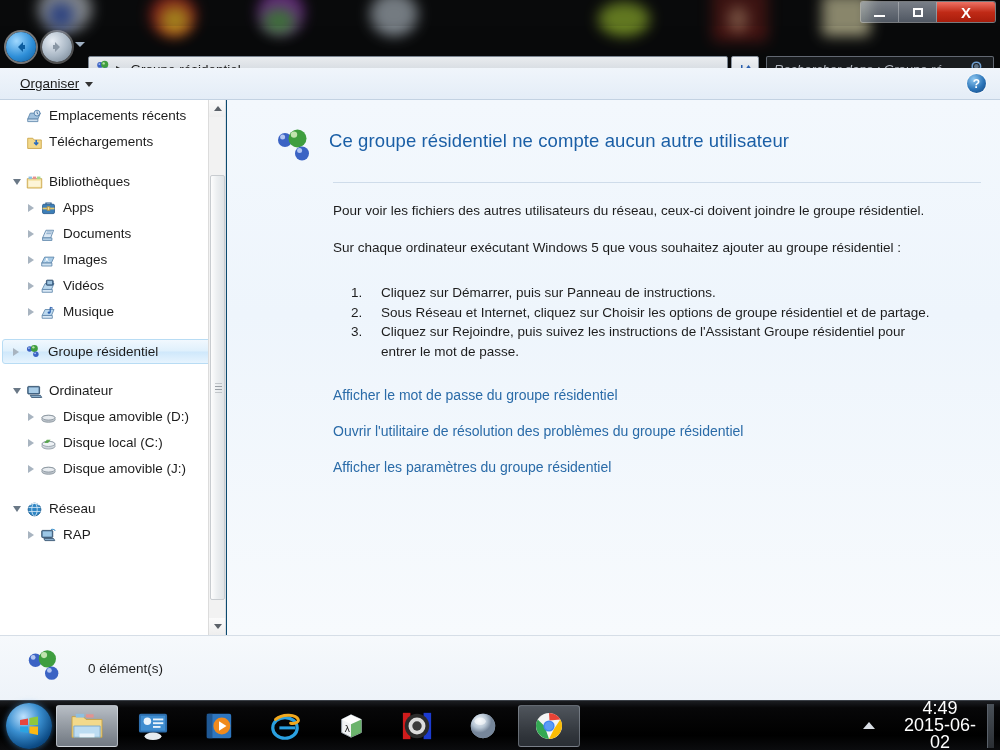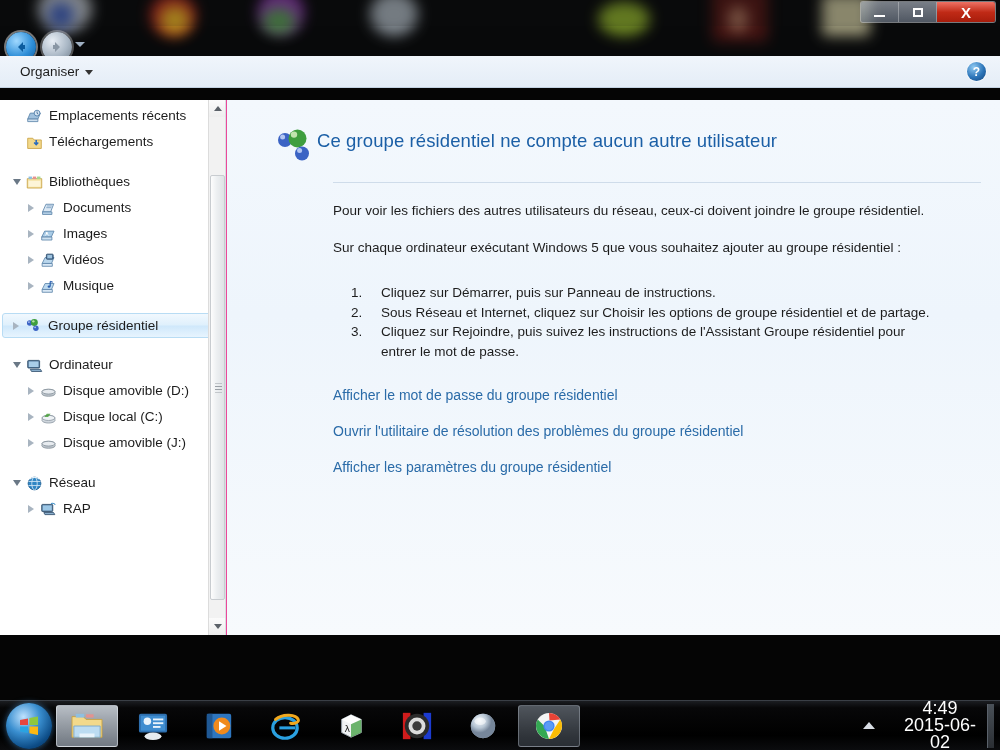--- a/index.html
+++ b/index.html
@@ -113,24 +113,24 @@
     flex: 1; border: none; outline: none; background: transparent;
     font-family: "Liberation Sans", sans-serif;
     font-size: 13px; font-style: italic; color: #b9bec6;
     padding-left: 7px;
   }
   .searchbox input::placeholder { color: #b3b8c0; font-style: italic; opacity: 1; }
   .search-icon { margin-right: 7px; }
 
   
   .toolbar {
-    position: absolute; left: 0; top: 56px; width: 1000px; height: 32px;
+    position: absolute; left: 0; top: 68px; width: 1000px; height: 32px;
     background: linear-gradient(to bottom, #f0f5fb 0%, #e4edf7 100%);
     border-bottom: 1px solid #c3d2e2;
-    display: flex; align-items: center;
+    display: flex; align-items: center; text-decoration: underline;
   }
   .organiser {
     margin-left: 14px; font-size: 13.5px; color: #1c1c1c;
     display: flex; align-items: center; gap: 6px; padding: 3px 6px; border-radius: 2px;
   }
   .organiser .tri {
     width: 0; height: 0; border-left: 4px solid transparent;
     border-right: 4px solid transparent; border-top: 5px solid #333; margin-top: 2px;
   }
   .help-btn {
@@ -138,21 +138,21 @@
     border-radius: 50%;
     background: radial-gradient(circle at 35% 28%, #8fc9f2 0%, #2b74b8 55%, #12427a 100%);
     color: #fff; font-size: 12px; font-weight: bold;
     display: flex; align-items: center; justify-content: center;
     box-shadow: 0 0 0 1px rgba(255,255,255,.5);
   }
 
   
   .body-area {
     position: absolute; left: 0; top: 100px; width: 1000px; height: 535px;
-    background: #ec4899;
+    background: #0c4a6e;
   }
   .sidebar {
     position: absolute; left: 0; top: 0; width: 226px; height: 535px;
     background: #fff; overflow: hidden;
     border-right: 1px solid #d9dde2;
   }
   .tree { padding-top: 3px; }
   .tree-row {
     height: 26px; display: flex; align-items: center;
     font-size: 13.5px; color: #1c1c1c; padding-left: 8px; white-space: nowrap;
@@ -204,21 +204,21 @@
     width: 7px; height: 9px;
     background: repeating-linear-gradient(to bottom,#9aa0a6 0 1px,transparent 1px 3px);
   }
 
   
   .content {
     position: absolute; left: 227px; top: 0; width: 773px; height: 535px;
     background: linear-gradient(to bottom, #f3f8fd 0%, #eef5fc 40%, #f7fafd 100%);
     padding: 24px 26px 0 46px;
   }
-  .hg-head { display: flex; align-items: flex-start; gap: 0; }
+  .hg-head { display: flex; align-items: flex-start; gap: 12px; }
   .hg-title {
     font-size: 18.5px; color: #1b5fa6; font-weight: normal; padding-top: 6px;
     letter-spacing: .1px;
   }
   .hg-rule {
     margin: 10px 0 0 60px; height: 1px; background: #cfdcea; width: 648px;
   }
   .para {
     margin-left: 60px; margin-top: 19px; font-size: 13.5px; color: #1d1d1d; line-height: 1.35;
   }
@@ -407,20 +407,34 @@
               <span class="ticon">
                 <svg width="17" height="17" viewBox="0 0 20 20">
                   <path d="M1.5 5.5 h17 v11 h-17 Z" fill="#f6e4a8" stroke="#c9a243"></path>
                   <rect x="3" y="3" width="4" height="3" fill="#8fbfe0"></rect>
                   <rect x="8" y="3" width="4" height="3" fill="#e4928f"></rect>
                   <rect x="13" y="3" width="4" height="3" fill="#a7d78f"></rect>
                   <rect x="3" y="8" width="14" height="7" fill="#fdf5d8"></rect>
                 </svg>
               </span>
               <span class="tlabel">Bibliothèques</span>
+            </div>
+            <div class="tree-row indent2">
+              <span class="arrow">
+                <span class="cl"></span>
+              </span>
+              <span class="ticon">
+                <svg width="17" height="17" viewBox="0 0 20 20">
+                  <rect x="3" y="5" width="14" height="11" rx="1.5" fill="#3d7fb8" stroke="#27598a"></rect>
+                  <path d="M7 5 V3.5 h6 V5" fill="none" stroke="#27598a" stroke-width="1.4"></path>
+                  <rect x="3" y="9" width="14" height="2" fill="#e8c86a"></rect>
+                  <rect x="8.5" y="8" width="3" height="4" fill="#f3e0a0" stroke="#b9953f"></rect>
+                </svg>
+              </span>
+              <span class="tlabel">Apps</span>
             </div>
             <div class="tree-row indent2">
               <span class="arrow">
                 <span class="cl"></span>
               </span>
               <span class="ticon">
                 <svg width="17" height="17" viewBox="0 0 20 20">
                   <path d="M3 14 L7 5 h9 l-3.5 9 Z" fill="#dbe8f4" stroke="#5f86ab"></path>
                   <path d="M3 14 h11 v3 H3 Z" fill="#b7d2e8" stroke="#5f86ab"></path>
                   <path d="M8 7 h6 M7.4 9 h6" stroke="#7fa3c4"></path>
@@ -621,20 +635,33 @@
           </div>
 
         <div class="links" id="links">
             <a class="link">Afficher le mot de passe du groupe résidentiel</a>
             <a class="link">Ouvrir l'utilitaire de résolution des problèmes du groupe résidentiel</a>
             <a class="link">Afficher les paramètres du groupe résidentiel</a>
           </div>
       </div>
     </div>
 
+    <div class="statusbar">
+      <span style="margin-left:24px">
+        <svg width="42" height="42" viewBox="0 0 44 44">
+          <circle cx="12" cy="16" r="7" fill="#3b63c4"></circle>
+          <circle cx="9.6" cy="13" r="2.5" fill="#b3c6f2"></circle>
+          <circle cx="24.5" cy="14.5" r="9" fill="#3f9e3f"></circle>
+          <circle cx="21" cy="10.6" r="3.2" fill="#c0e4ae"></circle>
+          <circle cx="29" cy="29.5" r="7" fill="#3b63c4"></circle>
+          <circle cx="26.6" cy="26.6" r="2.5" fill="#b3c6f2"></circle>
+        </svg>
+      </span>
+      <span class="status-text">0 élément(s)</span>
+    </div>
   </div>
 
   <div class="taskbar">
     <div class="startorb">
       <svg width="26" height="26" viewBox="0 0 26 26">
         <path d="M4 7 L12 5.4 L12 12 L4 12 Z" fill="#e8453c"></path>
         <path d="M13.4 5.1 L22 3.4 L22 12 L13.4 12 Z" fill="#8fc73e"></path>
         <path d="M4 13.4 L12 13.4 L12 20 L4 18.4 Z" fill="#2aa3e0"></path>
         <path d="M13.4 13.4 L22 13.4 L22 22 L13.4 20.3 Z" fill="#fdb813"></path>
       </svg>

